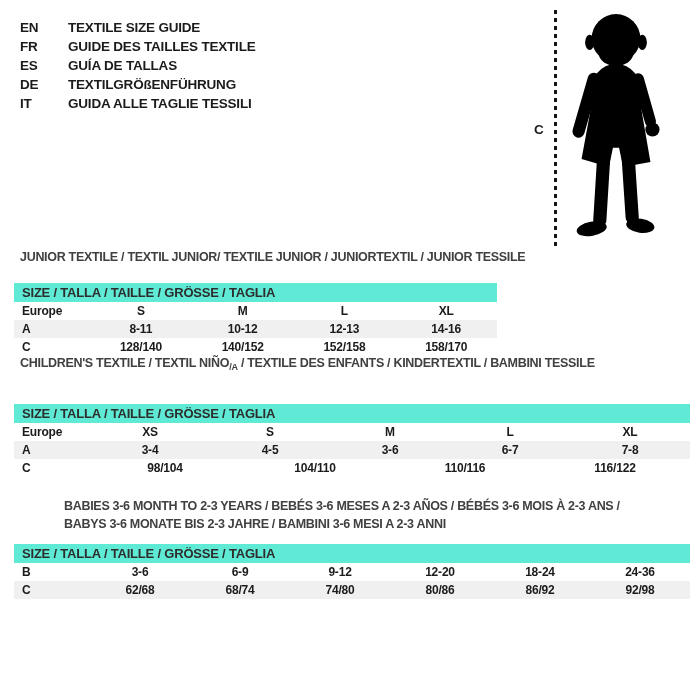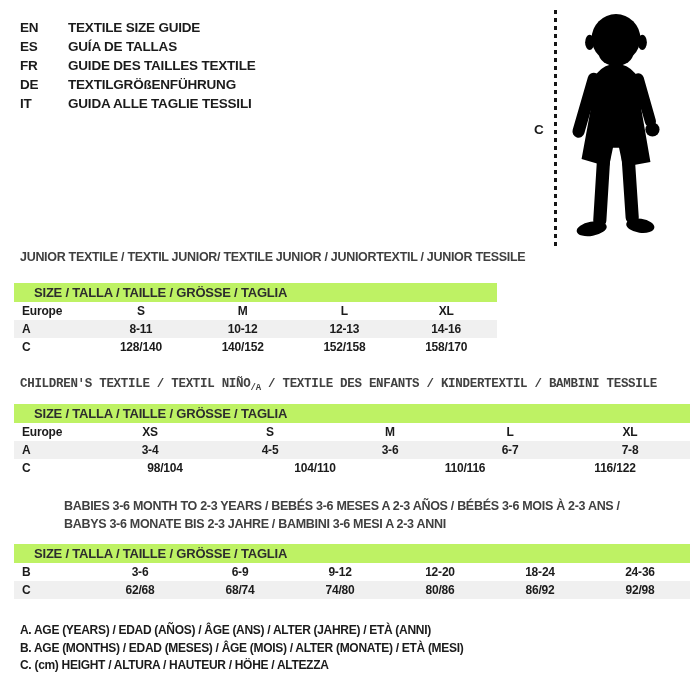--- a/index.html
+++ b/index.html
@@ -18,56 +18,56 @@
   
   .figure { position:absolute; left:528px; top:6px; width:172px; height:244px; }
   .measure-c { position:absolute; left:6px; top:116px; font-size:13.5px; }
   .dotted-line { position:absolute; left:26px; top:4px; width:3px; height:238px;
     background:repeating-linear-gradient(to bottom,#151515 0 4px, transparent 4px 8px); }
   .baby-svg { position:absolute; left:36px; top:2px; }
 
   
   .section-title { position:absolute; left:20px; font-size:12.5px; letter-spacing:-0.3px; color:#404040; }
   .title-s1 { top:250px; }
-  .title-s2 { top:377px;font-family:Liberation Mono, monospace; }
+  .title-s2 { top:356px; }
   .title-s3 { top:498px; line-height:17.5px; width:600px;margin-left:44px; }
   .subscript { font-size:9px; position:relative; top:3px; letter-spacing:-0.2px; }
 
   
   .sgtable { position:absolute; left:14px; }
   .t1 { top:283px; width:483px; }
   .t2 { top:404px; width:676px; }
   .t3 { top:544px; width:676px; }
-  .bar { height:19px; line-height:19px; background:#bef264; padding-left:20px;
+  .bar { height:19px; line-height:19px; background:#5eead4; padding-left:8px;
     font-size:13px; color:#2d2d2d; letter-spacing:-0.2px; }
   .trow { display:flex; height:18px; line-height:18px; font-size:12px; }
   .trow.shaded { background:#f0f0f0; }
   .cell { flex:1; text-align:center; }
   .cell.rowlabel { flex:0 0 76px; text-align:left; padding-left:8px; }
 
   
   .notes { position:absolute; left:20px; top:622px; font-size:12px; line-height:17.5px; letter-spacing:-0.3px; }
 </style>
 </head>
 <body>
 
 <div class="page">
 
   <div class="lang-block">
     <div class="lang-row">
       <span class="lang-code">EN</span>
       <span class="lang-label">TEXTILE SIZE GUIDE</span>
     </div>
     <div class="lang-row">
+      <span class="lang-code">FR</span>
+      <span class="lang-label">GUIDE DES TAILLES TEXTILE</span>
+    </div>
+    <div class="lang-row">
       <span class="lang-code">ES</span>
       <span class="lang-label">GUÍA DE TALLAS</span>
-    </div>
-    <div class="lang-row">
-      <span class="lang-code">FR</span>
-      <span class="lang-label">GUIDE DES TAILLES TEXTILE</span>
     </div>
     <div class="lang-row">
       <span class="lang-code">DE</span>
       <span class="lang-label">TEXTILGRÖßENFÜHRUNG</span>
     </div>
     <div class="lang-row">
       <span class="lang-code">IT</span>
       <span class="lang-label">GUIDA ALLE TAGLIE TESSILI</span>
     </div>
   </div>
@@ -167,19 +167,14 @@
       <span class="cell rowlabel">C</span>
       <span class="cell">62/68</span>
       <span class="cell">68/74</span>
       <span class="cell">74/80</span>
       <span class="cell">80/86</span>
       <span class="cell">86/92</span>
       <span class="cell">92/98</span>
     </div>
   </div>
 
-  <div class="notes">
-    <div>A. AGE (YEARS) / EDAD (AÑOS) / ÂGE (ANS) / ALTER (JAHRE) / ETÀ (ANNI)</div>
-    <div>B. AGE (MONTHS) / EDAD (MESES) / ÂGE (MOIS) / ALTER (MONATE) / ETÀ (MESI)</div>
-    <div>C. (cm) HEIGHT / ALTURA / HAUTEUR / HÖHE / ALTEZZA</div>
-  </div>
 
 </div>
 
 </body></html>

